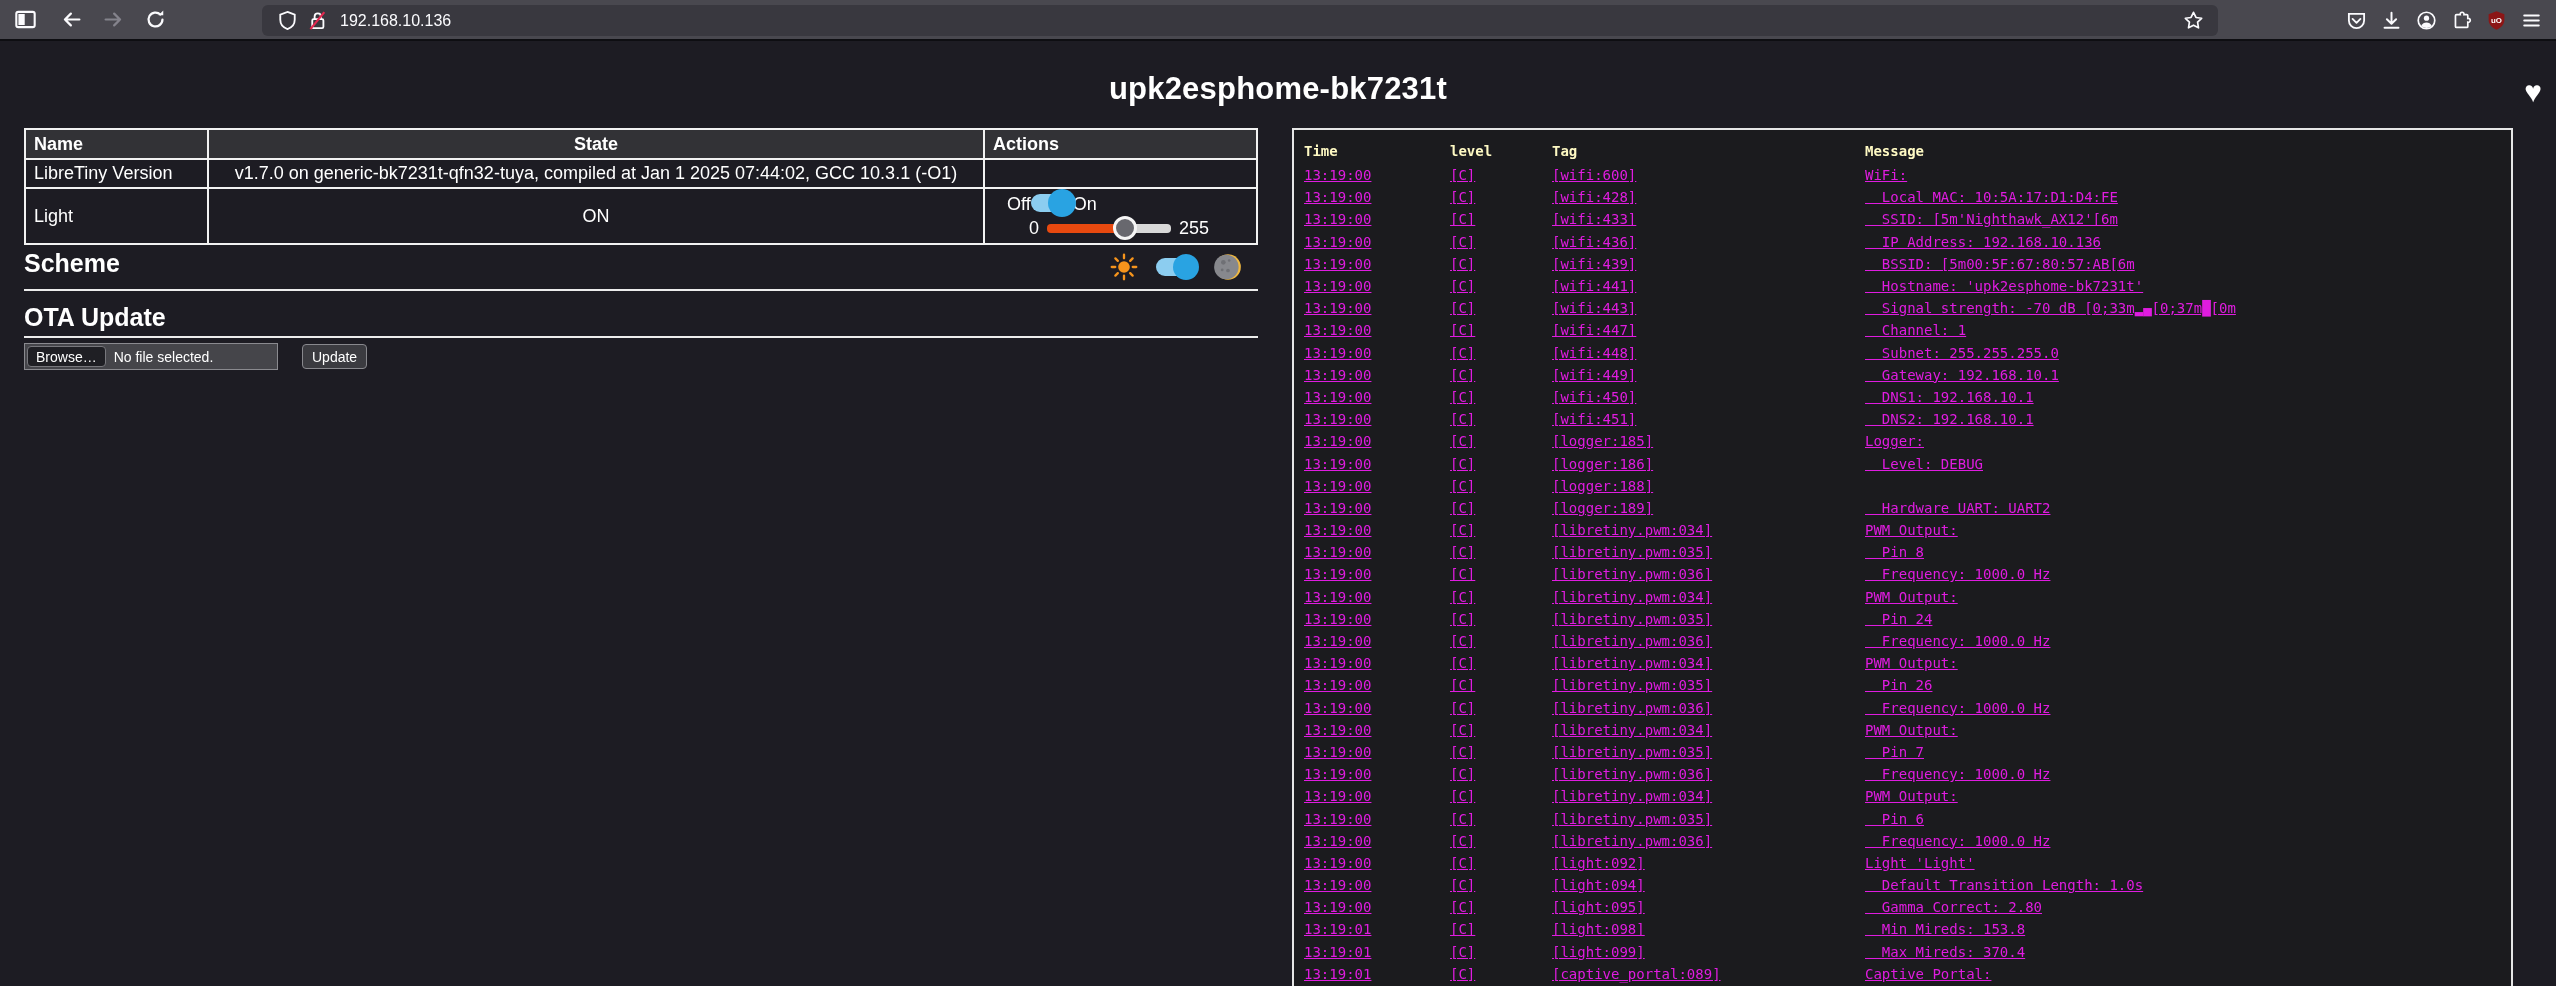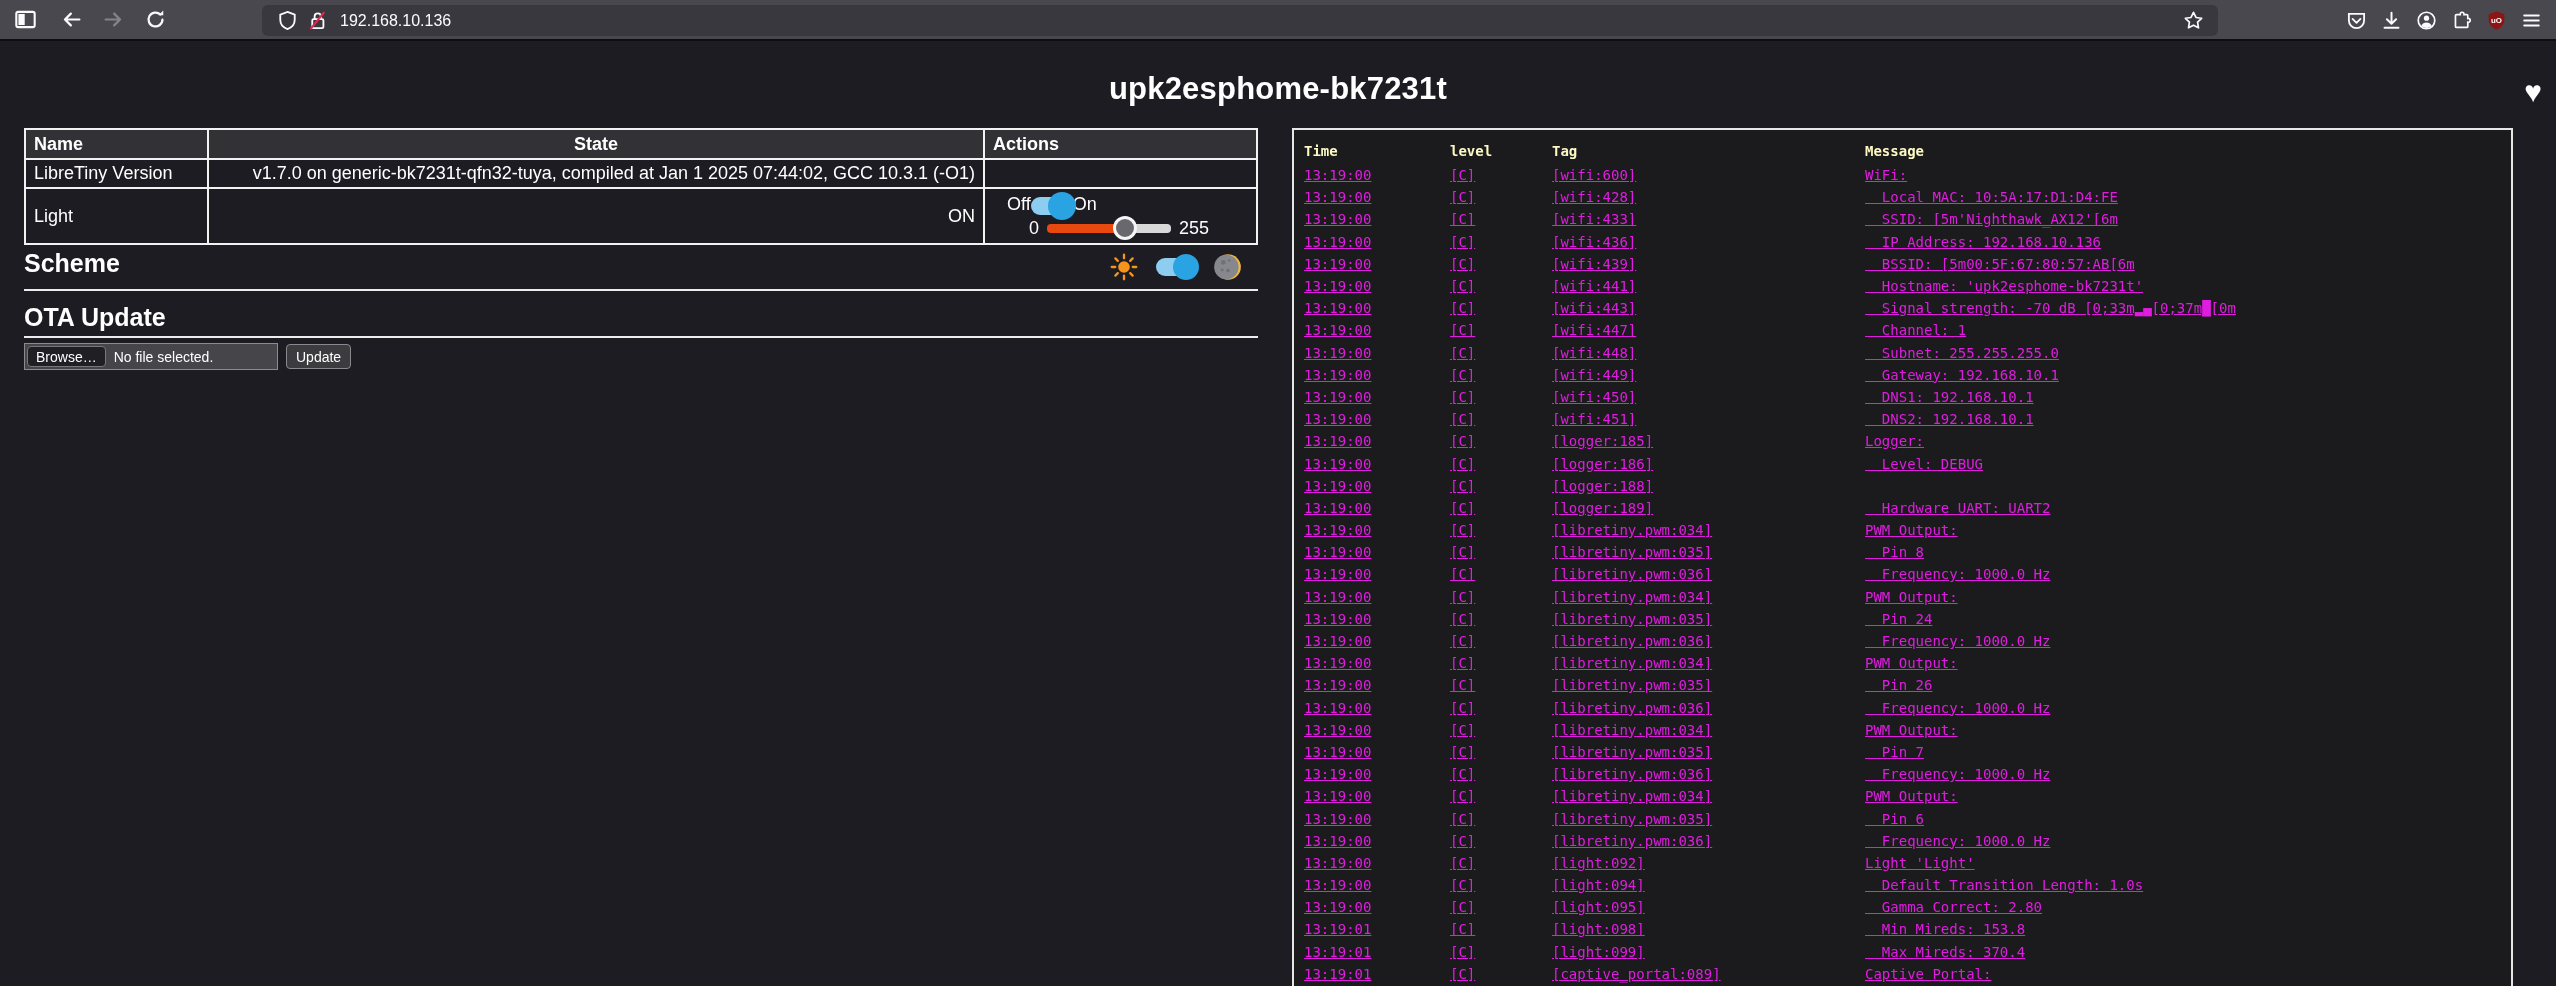--- a/index.html
+++ b/index.html
@@ -21,43 +21,43 @@
   .heart { position:absolute; top:34px; right:14px; font-size:30px; color:#ffffff; line-height:1; }
 
   
   .states-table { position:absolute; left:24px; top:85px; width:1234px; border-collapse:collapse; font-size:18px; color:#fff; }
   .states-table th, .states-table td { border:2px solid #f2f2f2; padding:3px 8px; }
   .states-table th { background:#323236; font-weight:bold; text-align:left; height:30px;margin-left:21px; }
   .states-table th.center { text-align:center; }
   .col-name { width:183px; }
   .col-state { width:778px; }
   .col-actions { width:273px; }
-  td.state-cell { text-align:right;border-radius:13px; }
+  td.state-cell { text-align:center;border-radius:13px; }
   tr.row-light td { height:56px; }
 
-  .actions-line1 { display:flex; align-items:flex-end; gap:0; padding-left:14px; }
+  .actions-line1 { display:flex; align-items:flex-start; gap:0; padding-left:14px; }
   .actions-line2 { display:flex; align-items:center; gap:8px; padding-left:36px; margin-top:3px; }
 
   
   .toggle { position:relative; width:42px; height:18px; background:#8ccdf0; border-radius:9px; flex:0 0 auto; cursor:pointer; }
   .toggle .knob { position:absolute; right:-3px; top:-5px; width:28px; height:28px; border-radius:50%; background:#29a3e2; }
 
   
   .slider-track { position:relative; width:124px; height:9px; border-radius:4px; flex:0 0 auto; cursor:pointer; }
   .slider-thumb { position:absolute; top:50%; width:24px; height:24px; border-radius:50%; background:#68686e; border:3px solid #f5f5f5; transform:translate(-50%,-50%); }
 
   
   .h2 { position:absolute; left:24px; font-size:25px; font-weight:bold; color:#fff; }
   .rule { position:absolute; left:24px; width:1234px; height:2px; background:#ececec; }
   .scheme-controls { position:absolute; left:1110px; top:210px; width:148px; display:flex; align-items:center; gap:18px; }
   .scheme-controls svg.badge { width:28px; height:28px; display:block; }
   .scheme-controls .toggle { width:40px; height:18px; }
   .scheme-controls .toggle .knob { width:26px; height:26px; top:-4px; }
 
-  .ota-form { position:absolute; left:24px; top:300px; display:flex; align-items:center; gap:8px; }
+  .ota-form { position:absolute; left:24px; top:300px; display:flex; align-items:center; gap:24px; }
   .file-input { display:flex; align-items:center; height:27px; background:#45454a; border:1px solid #8a8a8f; padding:2px; min-width:254px; cursor:pointer; }
   .browse-btn { background:#1f1f24; border:1px solid #77777c; border-radius:4px; height:21px; padding:0 8px; font-size:14px; color:#fff; display:flex; align-items:center; cursor:pointer; font-family:"Liberation Sans",sans-serif; }
   .file-status { font-size:14px; color:#fff; padding:0 8px; }
   .update-btn { background:#3b3b40; border:1px solid #88888d; border-radius:4px; height:25px; padding:0 9px; font-size:14px; color:#fff; display:flex; align-items:center; cursor:pointer; font-family:"Liberation Sans",sans-serif; }
 
   
   .log-panel { position:absolute; left:1292px; top:85px; width:1221px; height:880px; background:#1b1b1e; border:2px solid #e6e6e6; border-bottom:none; padding:8px 0 0 10px; overflow:hidden; font-family:"DejaVu Sans Mono", monospace; }
   .log-header { display:flex; height:26px; align-items:center; font-size:14px; font-weight:bold; color:#fef9c3; }
   .log-row { display:flex; height:22.2px; align-items:center; font-size:14px; color:#e01ce0;text-decoration:underline; }
   .lc-time { width:146px; flex:0 0 auto; }

